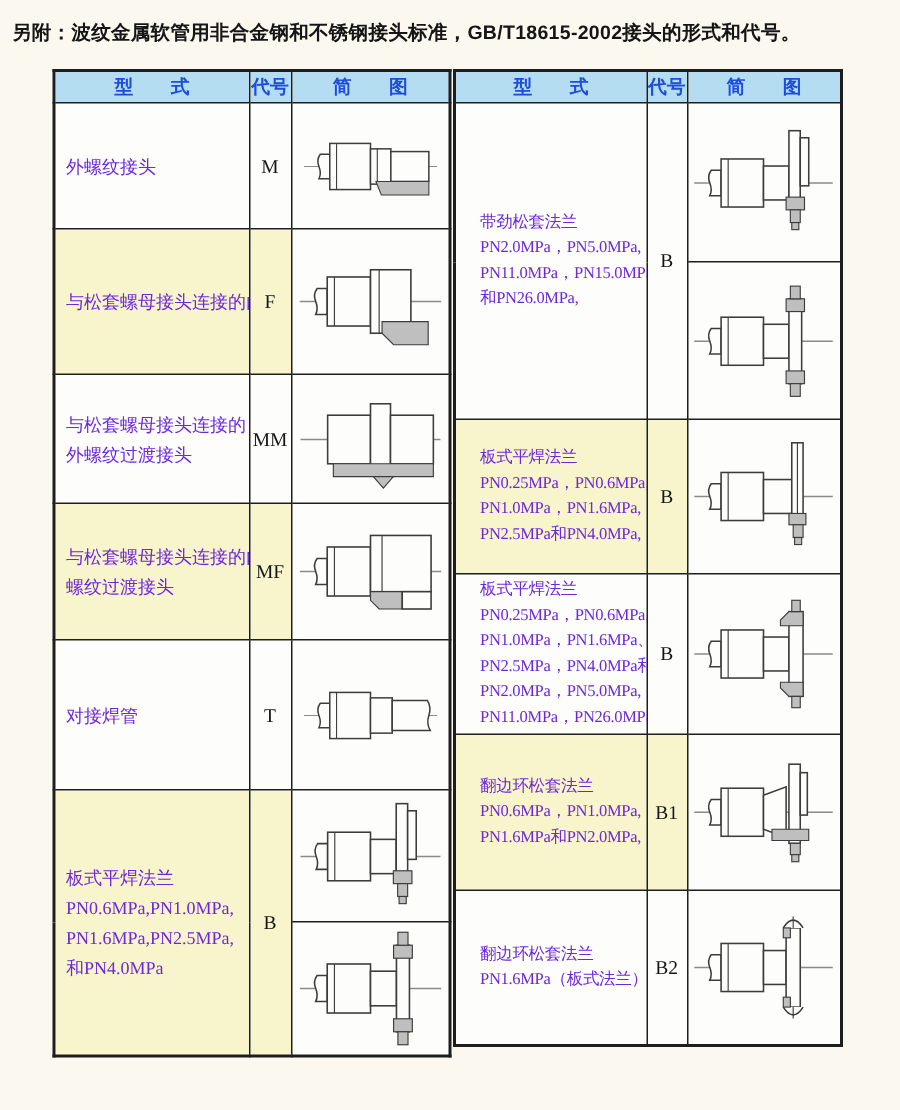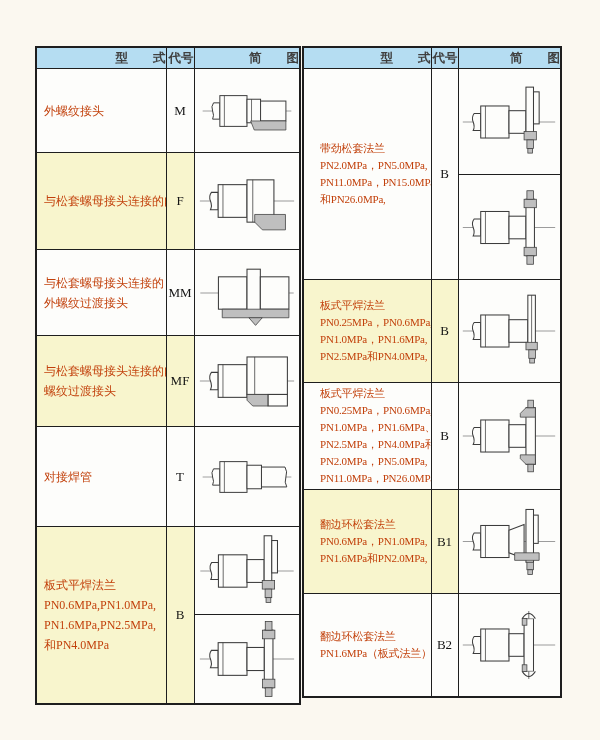--- a/index.html
+++ b/index.html
@@ -22,26 +22,26 @@
     border:2px solid #1e1e1e;
   }
   table.spec td, table.spec th{
     border:1px solid #1e1e1e;
     padding:0;vertical-align:middle;overflow:hidden;
   }
   #left-table{left:35px;width:264px;}
   #right-table{left:302px;width:258px;}
   th.hdr{
     background:#b5ddf2;height:20px;
-    font-size:12.5px;font-weight:600;color:#404040;text-align:right;
+    font-size:12.5px;font-weight:600;color:#1d4ed8;
   }
   .hl{background:#f8f5cd;}
   .tt{
     white-space:pre;line-height:20px;
-    font-size:12px;color:#c2410c;
+    font-size:12px;color:#6d28d9;
     padding:2px 2px 2px 7px;
     font-family:"Liberation Serif", serif;
   }
   #right-table .tt{line-height:17px;font-size:11px;letter-spacing:-0.2px;padding-left:16px;}
   .code-cell{
     text-align:center;
     font-family:"Liberation Serif", serif;
     font-size:13px;color:#151515;
   }
   .diag-cell{text-align:center;background:#fdfdfb;}
@@ -59,20 +59,21 @@
     <g id="sym-hose">
       <path class="s" d="M22 33 H15 Q12 37 14 42 Q16 47 14 51 H22 Z"></path>
       <rect class="s" x="22" y="25" width="30" height="34"></rect>
       <line class="thin" x1="27" y1="25" x2="27" y2="59"></line>
     </g>
   </defs>
 </svg>
 
 <div class="sheet">
 
+  <div class="doc-title">另附：波纹金属软管用非合金钢和不锈钢接头标准，GB/T18615-2002接头的形式和代号。</div>
 
   <table class="spec" id="left-table">
     <colgroup>
         <col style="width:130px">
         <col style="width:28px">
         <col style="width:106px">
       </colgroup>
     <tbody>
         <tr style="height:20px">
       <th class="hdr">型　　式</th>

